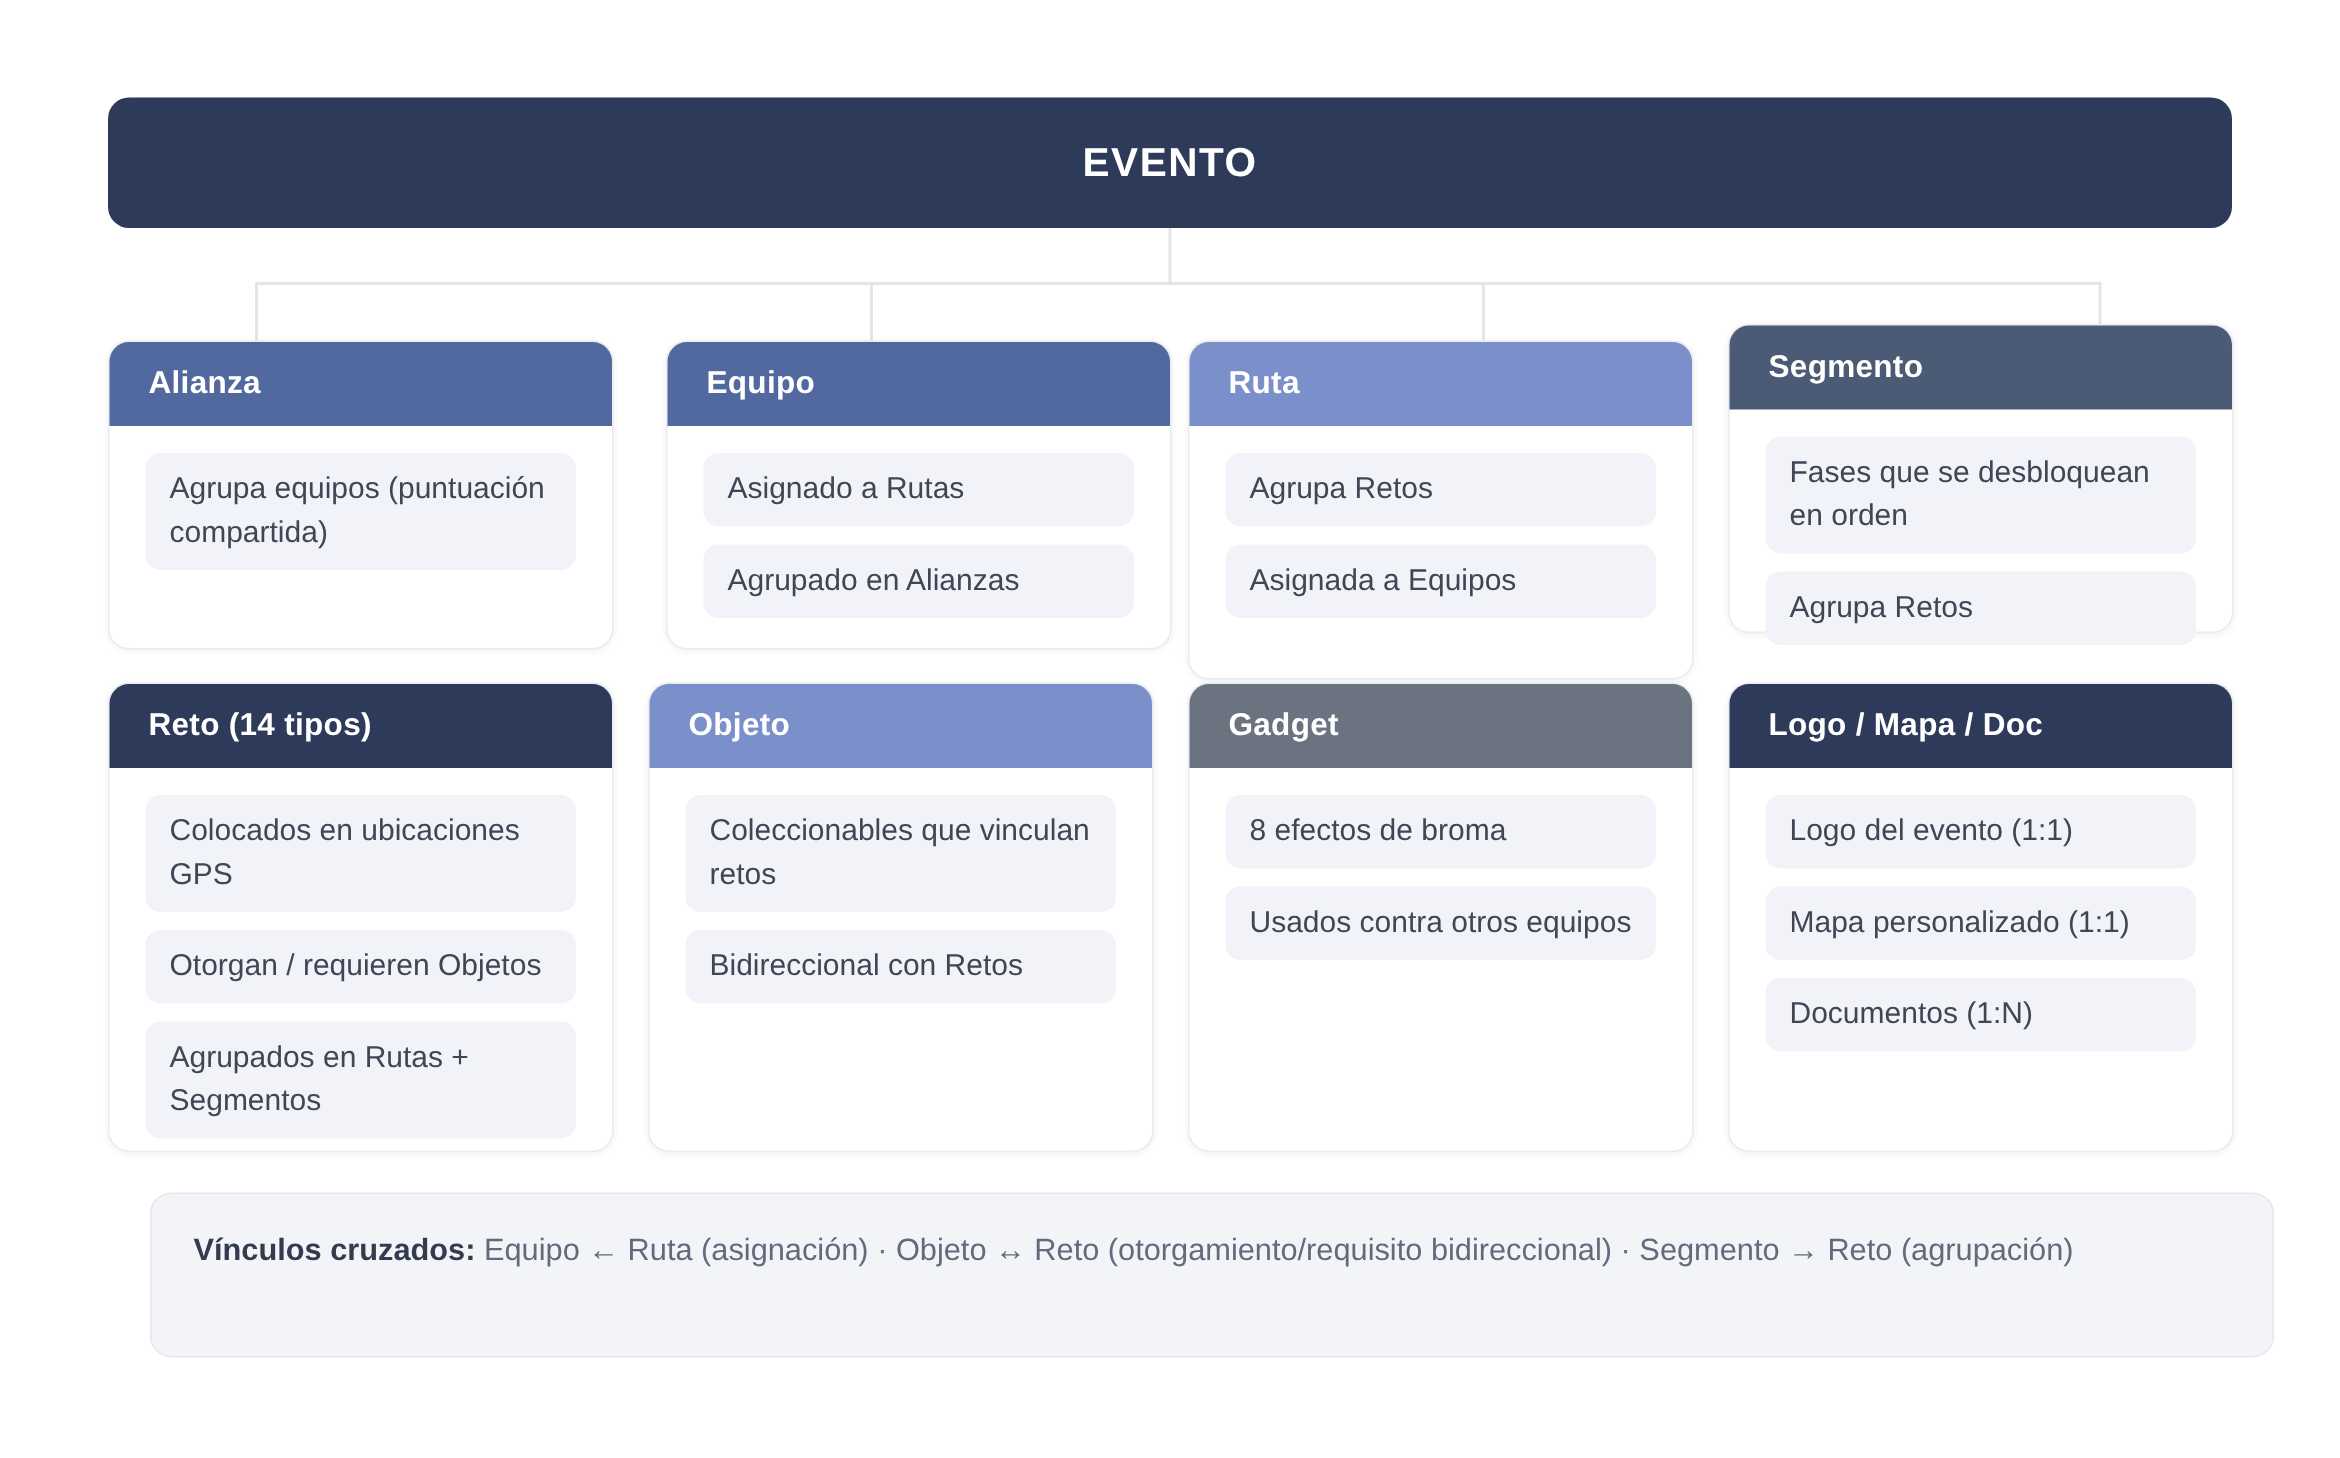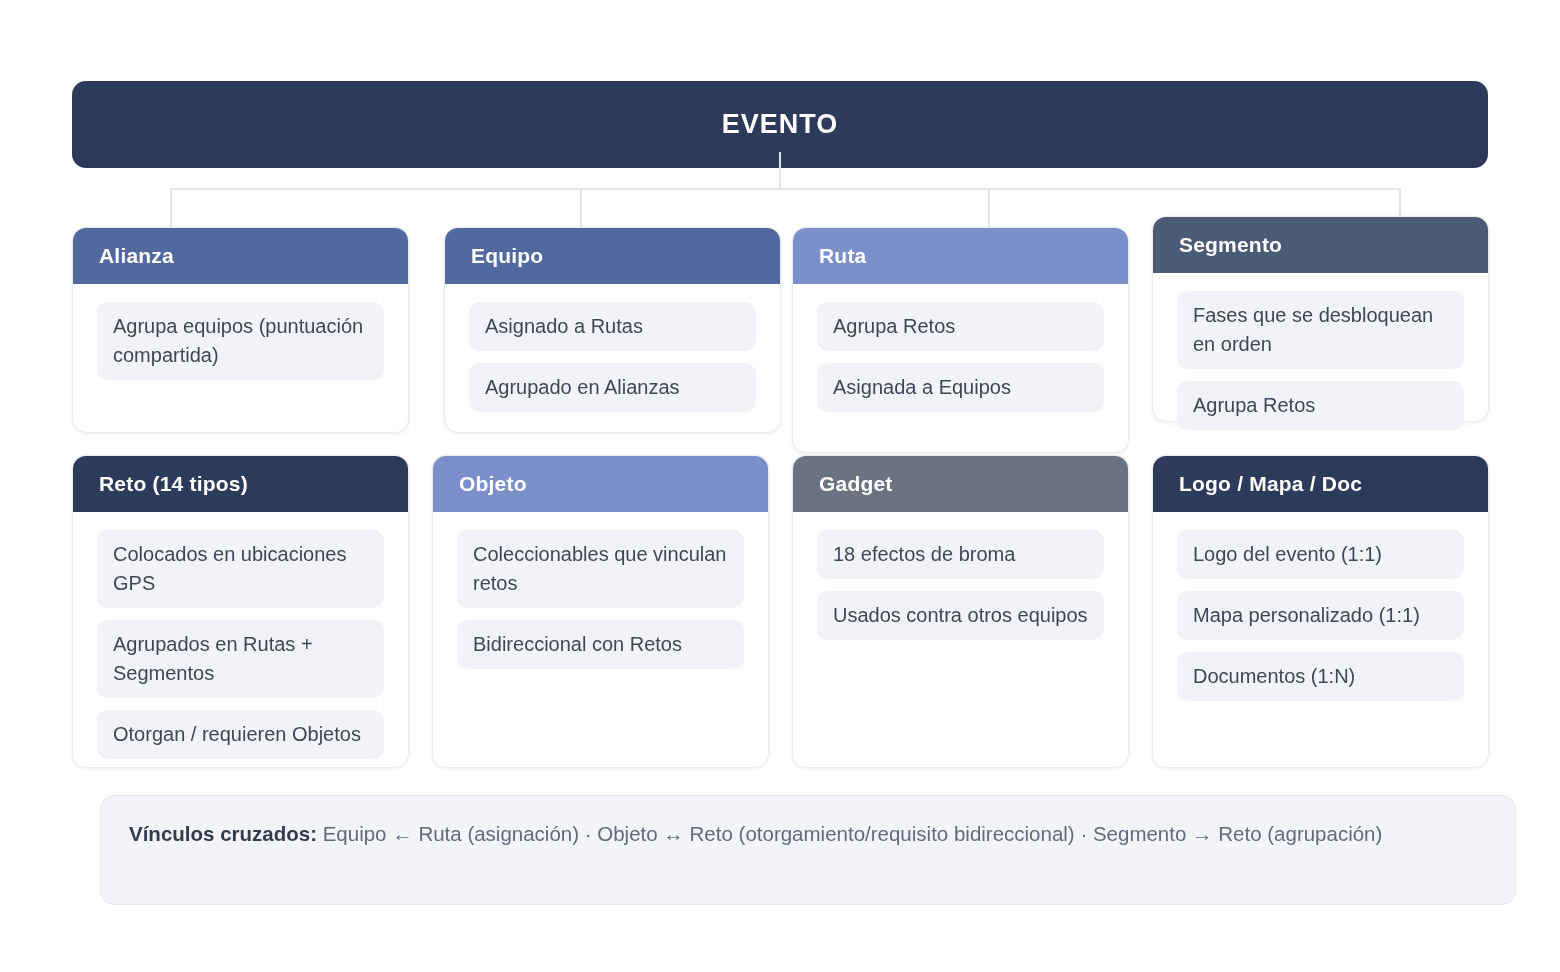--- a/index.html
+++ b/index.html
@@ -78,21 +78,21 @@
   .footer-note .strong {
     color: #333b4f;
     font-weight: bold;
   }
 </style>
 </head>
 <body>
 
 <div class="canvas">
 
-  <div class="evento-bar" style="background: rgb(45, 58, 90); margin-top: 16px;">
+  <div class="evento-bar" style="background: rgb(45, 58, 90);">
     <span>EVENTO</span>
   </div>
 
   <div class="connector v" style="left:779px; top:152px; height:37px;"></div>
   <div class="connector h" style="left:170px; top:188px; width:1231px;"></div>
   <div class="connector v" style="left:170px; top:188px; height:39px;"></div>
   <div class="connector v" style="left:580px; top:188px; height:39px;"></div>
   <div class="connector v" style="left:988px; top:188px; height:39px;"></div>
   <div class="connector v" style="left:1399px; top:188px; height:39px;"></div>
 
@@ -131,39 +131,39 @@
           <div class="pill">Fases que se desbloquean en orden</div>
           <div class="pill">Agrupa Retos</div>
         </div>
       </div>
       <div class="card" style="left: 72px; top: 455px; height: 313px;">
         <div class="card-header" style="background: rgb(45, 58, 90);">
           <span>Reto (14 tipos)</span>
         </div>
         <div class="card-body">
           <div class="pill">Colocados en ubicaciones GPS</div>
+          <div class="pill">Otorgan / requieren Objetos</div>
           <div class="pill">Agrupados en Rutas + Segmentos</div>
-          <div class="pill">Otorgan / requieren Objetos</div>
         </div>
       </div>
       <div class="card" style="left: 432px; top: 455px; height: 313px;">
         <div class="card-header" style="background: rgb(123, 144, 203);">
           <span>Objeto</span>
         </div>
         <div class="card-body">
           <div class="pill">Coleccionables que vinculan retos</div>
           <div class="pill">Bidireccional con Retos</div>
         </div>
       </div>
       <div class="card" style="left: 792px; top: 455px; height: 313px;">
         <div class="card-header" style="background: rgb(107, 114, 128);">
           <span>Gadget</span>
         </div>
         <div class="card-body">
-          <div class="pill">18 efectos de broma</div>
+          <div class="pill">8 efectos de broma</div>
           <div class="pill">Usados contra otros equipos</div>
         </div>
       </div>
       <div class="card" style="left: 1152px; top: 455px; height: 313px;">
         <div class="card-header" style="background: rgb(45, 58, 90);">
           <span>Logo / Mapa / Doc</span>
         </div>
         <div class="card-body">
           <div class="pill">Logo del evento (1:1)</div>
           <div class="pill">Mapa personalizado (1:1)</div>

